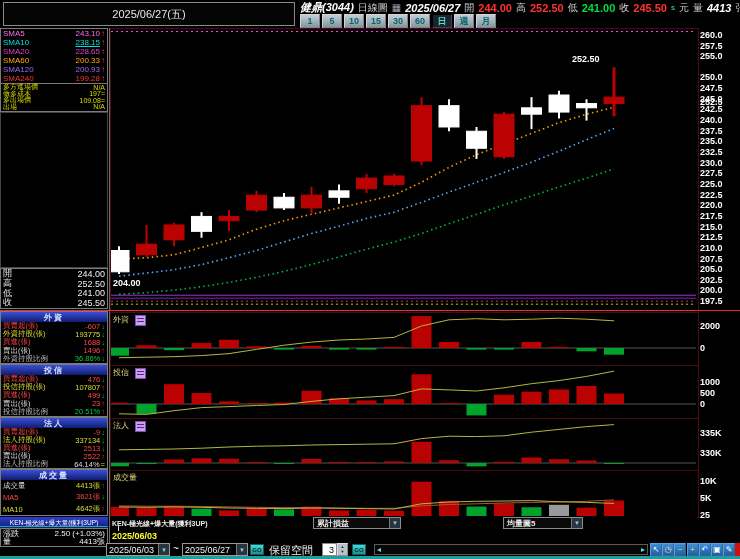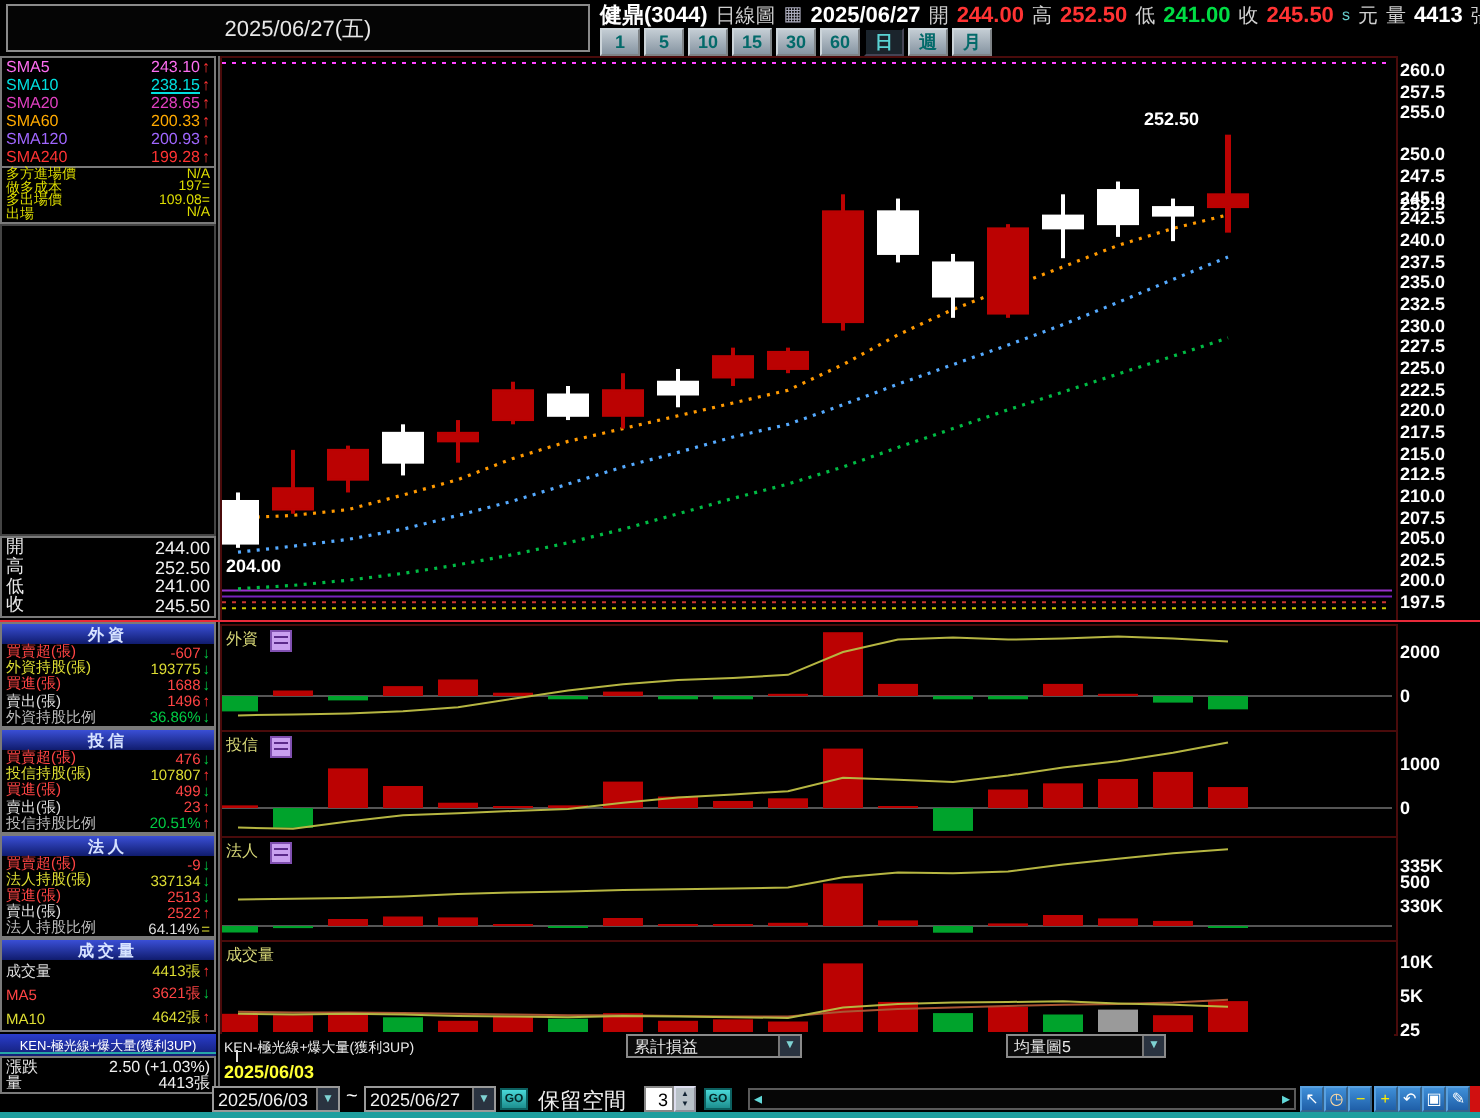--- a/index.html
+++ b/index.html
@@ -3,21 +3,21 @@
 <meta charset="utf-8">
 <style>
   html,body{margin:0;padding:0;background:#000;}
   #app{position:relative;width:740px;height:559px;background:#000;overflow:hidden;
        font-family:"Liberation Sans","DejaVu Sans",sans-serif;color:#ddd;-webkit-font-smoothing:none;}
   .abs{position:absolute;}
   
   .datebox{position:absolute;left:3px;top:2px;width:290px;height:22px;border:1px solid #8a8a8a;
            background:#050505;color:#e8e8e8;font-size:11px;display:flex;align-items:center;justify-content:center;}
   .titleline{position:absolute;left:300px;top:1px;height:13px;display:flex;align-items:center;gap:4px;font-size:11px;white-space:nowrap;}
-  .titleline .b{font-weight:bold;color:#fff;}
+  .titleline .b{font-weight:bold;color:#fff;font-style:italic;}
   .titleline .lab{color:#cfcfcf;font-size:10px;}
   .v-red{color:#ff3333;font-weight:bold;}
   .v-grn{color:#00dd44;font-weight:bold;}
   .periodrow{position:absolute;left:300px;top:14px;height:13px;display:flex;gap:2px;}
   .pbtn{min-width:14px;padding:0 2px;height:12px;background:linear-gradient(#c3ccd3,#8795a2);
         border:1px outset #cdd5da;color:#036a6a;font-size:9px;font-weight:bold;
         display:flex;align-items:center;justify-content:center;cursor:pointer;}
   .pbtn.active{background:#1b242c;border:1px inset #445;color:#5ad3d3;}
   
   #sidebar{position:absolute;left:0;top:28px;width:109px;height:531px;background:#000;border-right:1px solid #6a6a6a;}
@@ -30,21 +30,21 @@
   .tealline{position:absolute;left:0;top:498px;width:108px;height:1px;background:#27a7a7;}
   
   .panel{position:absolute;left:110px;width:587px;background:#000;border:1px solid #4a0b0b;box-sizing:content-box;}
   .redsep{position:absolute;left:0;top:310px;width:740px;height:1px;background:#e82a3a;}
   #axiscol{position:absolute;left:698px;top:28px;width:42px;height:500px;}
   .tick{position:absolute;left:2px;color:#fff;font-size:9px;font-weight:bold;white-space:nowrap;}
   .pl-label{position:absolute;font-size:8px;color:#d8d878;z-index:3;}
   .pl-icon{position:absolute;width:9px;height:9px;background:#c9a0f0;border:1px solid #8050b0;z-index:3;}
   .pl-icon:before{content:"";position:absolute;left:1px;right:1px;top:2px;height:1px;background:#5a2a8a;box-shadow:0 3px 0 #5a2a8a;}
   
-  .strip{position:absolute;left:110px;top:517px;width:587px;height:13px;background:#000;}
+  .strip{position:absolute;left:110px;top:517px;width:587px;height:13px;background:#000;font-weight:bold;}
   .striptext{position:absolute;left:2px;top:2px;font-size:7px;color:#e8e8e8;white-space:nowrap;}
   .dd{position:absolute;top:0;height:12px;background:#0a0a0a;border:1px solid #8a8a8a;display:flex;align-items:center;box-sizing:border-box;}
   .dd .ddtxt{flex:1;font-size:8px;color:#e8e8e8;padding-left:3px;white-space:nowrap;}
   .dd .ddarr{width:10px;height:100%;background:#2a3340;color:#7fd3d3;font-size:6px;display:flex;align-items:center;justify-content:center;border-left:1px solid #777;}
   .xlab{position:absolute;left:112px;top:531px;color:#ffff33;font-weight:bold;font-size:9px;}
   .xtick{position:absolute;left:118px;top:525px;width:1px;height:6px;background:#ddd;}
   
   .datesel{position:absolute;top:543px;height:13px;background:#000;border:1px solid #999;display:flex;align-items:center;box-sizing:border-box;}
   .datesel .dstxt{flex:1;color:#f0f0f0;font-size:9px;padding:0 2px;white-space:nowrap;}
   .datesel .ddarr{width:10px;height:100%;background:#2a3340;color:#7fd3d3;font-size:6px;display:flex;align-items:center;justify-content:center;border-left:1px solid #777;}
@@ -431,21 +431,21 @@
       <div class="tick" style="top: 204.218px;">212.5</div>
       <div class="tick" style="top: 214.866px;">210.0</div>
       <div class="tick" style="top: 225.515px;">207.5</div>
       <div class="tick" style="top: 236.164px;">205.0</div>
       <div class="tick" style="top: 246.813px;">202.5</div>
       <div class="tick" style="top: 257.462px;">200.0</div>
       <div class="tick" style="top: 268.111px;">197.5</div>
       <div class="tick" style="top: 292.5px;">2000</div>
       <div class="tick" style="top: 314.5px;">0</div>
       <div class="tick" style="top: 348.5px;">1000</div>
-      <div class="tick" style="top: 359.5px; margin-top: 48px;">500</div>
+      <div class="tick" style="top: 359.5px;">500</div>
       <div class="tick" style="top: 370.5px;">0</div>
       <div class="tick" style="top: 399.5px;">335K</div>
       <div class="tick" style="top: 419.5px;">330K</div>
       <div class="tick" style="top: 447.5px;">10K</div>
       <div class="tick" style="top: 464.5px;">5K</div>
       <div class="tick" style="top: 481.5px;">25</div>
     </div>
 
   <div class="strip">
     <div class="striptext">KEN-極光線+爆大量(獲利3UP)</div>

